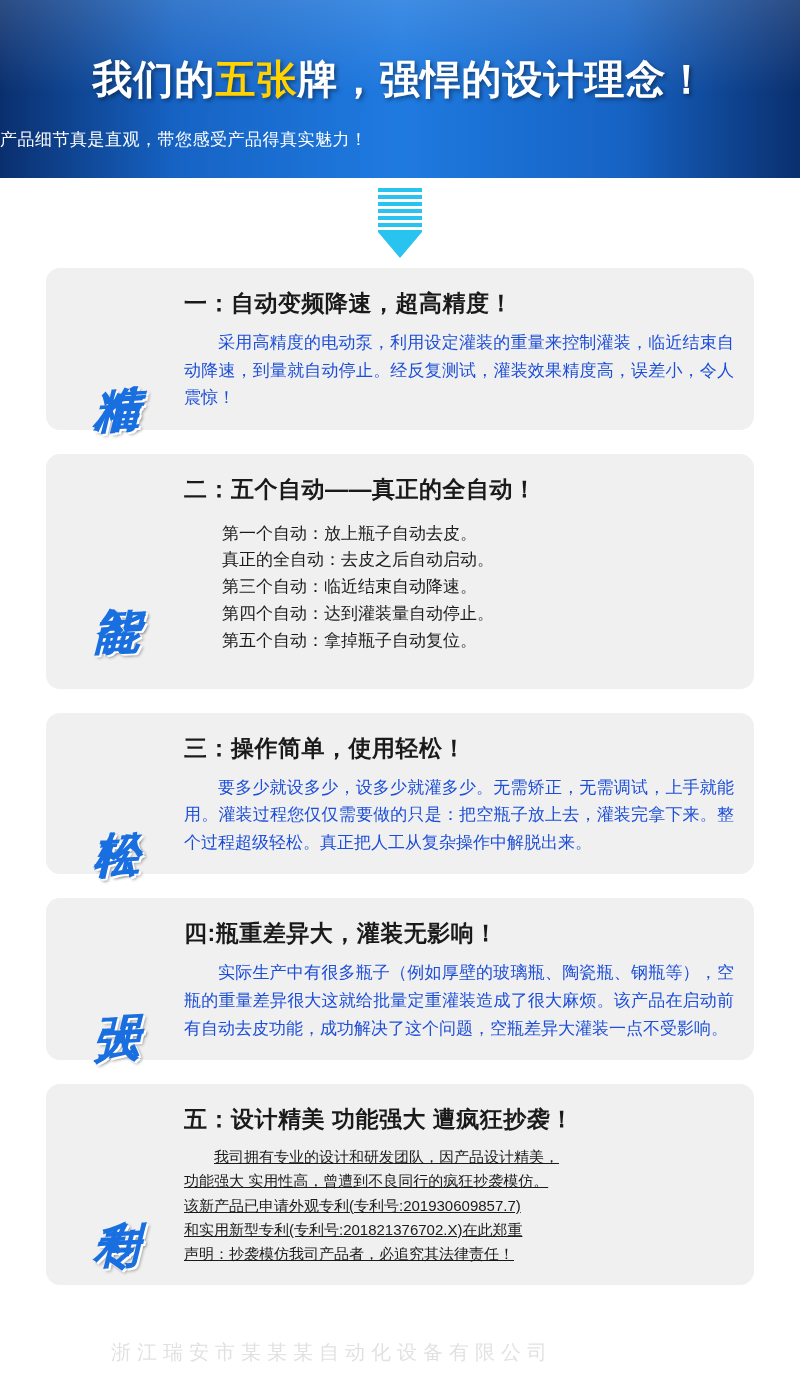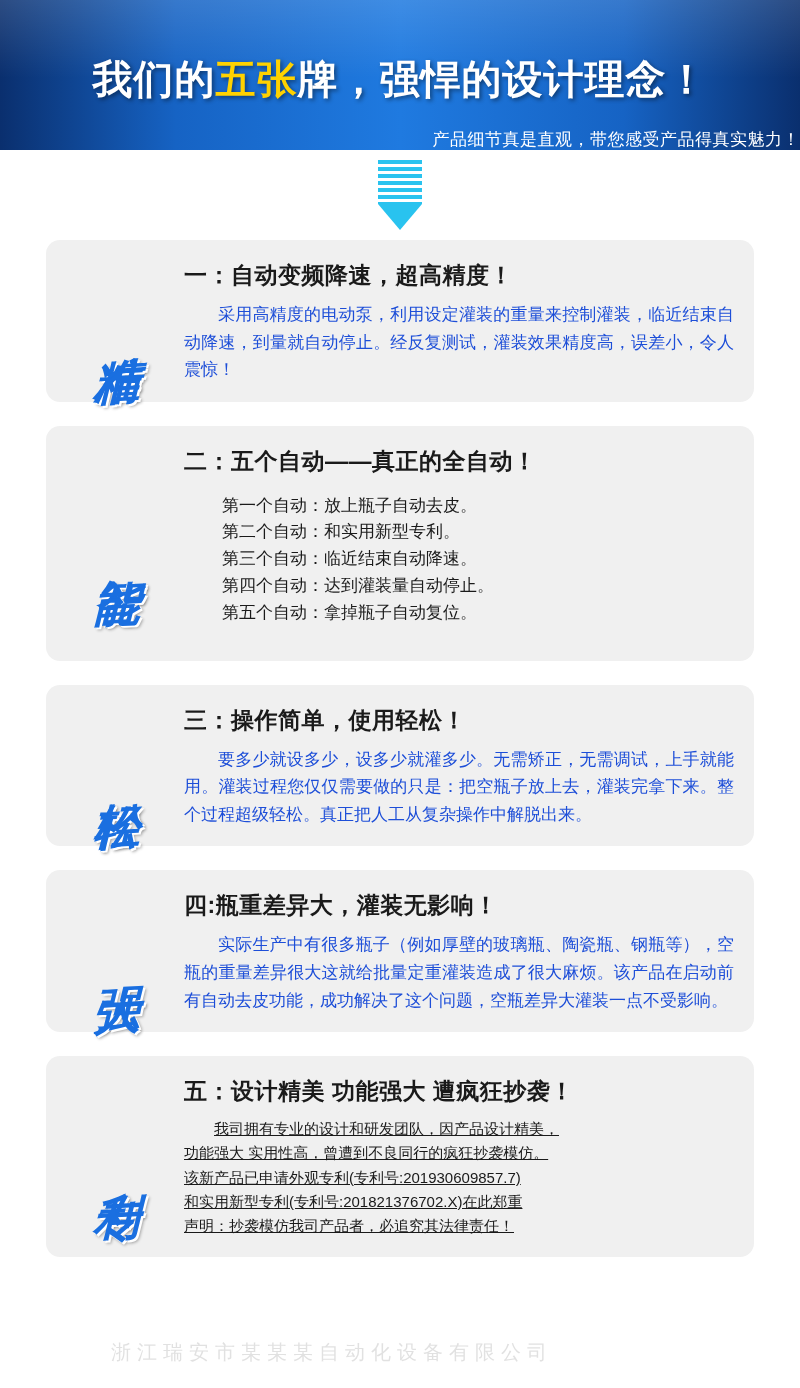--- a/index.html
+++ b/index.html
@@ -12,21 +12,21 @@
     background: #ffffff;
     font-family: "Liberation Sans", sans-serif;
     overflow: hidden;
     position: relative;
   }
 
   
   .banner {
     position: relative;
     width: 800px;
-    height: 150px;
+    height: 178px;
     background: linear-gradient(90deg, #0a2f6e 0%, #1663c4 22%, #1f7ae0 50%, #1663c4 78%, #0a2f6e 100%);
     overflow: hidden;
   }
   .banner::before {
     content: "";
     position: absolute;
     left: 0; right: 0; top: 0;
     height: 52%;
     background: linear-gradient(180deg, rgba(255,255,255,0.14), rgba(255,255,255,0));
     pointer-events: none;
@@ -45,21 +45,21 @@
     white-space: nowrap;
   }
   .banner-title .hl {
     color: #ffd200;
   }
   .banner-sub {
     position: absolute;
     top: 128px;
     left: 0;
     width: 800px;
-    text-align: right;
+    text-align: left;
     font-size: 17px;
     color: #ffffff;
     letter-spacing: 0.5px;
     white-space: nowrap;
   }
 
   
   .arrow-wrap {
     position: relative;
     width: 800px;
@@ -214,21 +214,21 @@
   </div>
 
   <div class="card">
     <div class="card-badge">
       <div class="badge-text">智能</div>
     </div>
     <div class="card-body">
       <h2 class="card-heading">二：五个自动——真正的全自动！</h2>
       <ul class="card-list">
         <li>第一个自动：放上瓶子自动去皮。</li>
-        <li>第二个自动：和实用新型专利。</li>
+        <li>真正的全自动：去皮之后自动启动。</li>
         <li>第三个自动：临近结束自动降速。</li>
         <li>第四个自动：达到灌装量自动停止。</li>
         <li>第五个自动：拿掉瓶子自动复位。</li>
       </ul>
     </div>
   </div>
 
   <div class="card">
     <div class="card-badge">
       <div class="badge-text">轻松</div>

